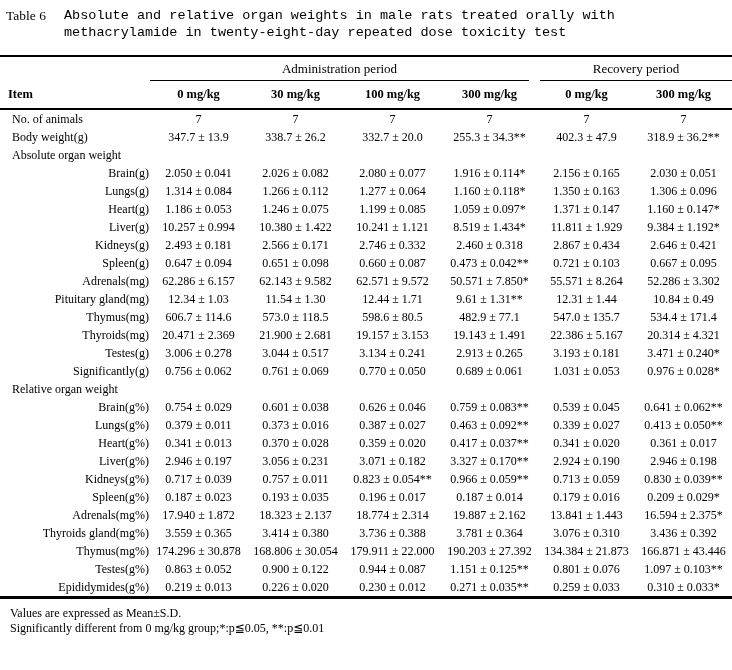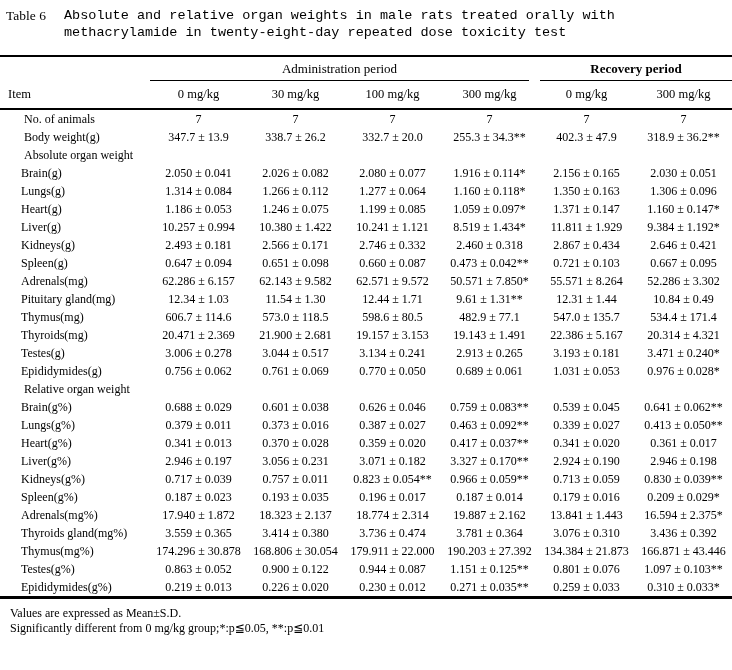--- a/index.html
+++ b/index.html
@@ -20,33 +20,33 @@
   }
   col.c-item{width:150px;}
   col.c-dose{width:97px;}
   thead th{font-weight:normal;padding:0;}
   th.grp{font-size:13px;vertical-align:bottom;}
   th.grp .grp-inner{
     border-bottom:1px solid #000;
     text-align:center;padding:4px 0 3px 0;
   }
   th.grp-admin .grp-inner{margin-right:9px;}
-  th.grp-recovery .grp-inner{margin-left:2px;font-weight:bold;}
+  th.grp-recovery .grp-inner{margin-left:2px;}
   tr.colhead th{
     border-bottom:2.5px solid #000;
-    font-size:12.5px;padding:6px 0 6px 0;text-align:center;
+    font-size:12.5px;padding:6px 0 6px 0;text-align:center;font-weight:bold;
   }
   tr.colhead th.item-h{text-align:left;padding-left:8px;}
   tbody td{
     font-size:12px;height:18px;line-height:18px;
     padding:0 1px;text-align:center;vertical-align:middle;
     white-space:nowrap;overflow:hidden;
   }
-  tbody td.item{text-align:left;padding-left:24px;}
-  tbody td.item.indent{padding-left:21px;}
+  tbody td.item{text-align:left;padding-left:12px;}
+  tbody td.item.indent{padding-left:21px;text-align:right;}
   .footnotes{padding:7px 6px 0 10px;font-size:12px;line-height:1.3;}
 </style>
 </head>
 <body>
 
 <div class="page">
 
   <div class="caption">
     <span class="cap-label">Table 6</span>
     <span class="cap-text">Absolute and relative organ weights in male rats treated orally with methacrylamide in twenty-eight-day repeated dose toxicity test</span>
@@ -197,34 +197,34 @@
         <tr>
           <td class="item indent">Testes(g)</td>
           <td class="val">3.006 ± 0.278</td>
           <td class="val">3.044 ± 0.517</td>
           <td class="val">3.134 ± 0.241</td>
           <td class="val">2.913 ± 0.265</td>
           <td class="val">3.193 ± 0.181</td>
           <td class="val">3.471 ± 0.240*</td>
         </tr>
         <tr>
-          <td class="item indent">Epididymides(g)</td>
+          <td class="item indent">Significantly(g)</td>
           <td class="val">0.756 ± 0.062</td>
           <td class="val">0.761 ± 0.069</td>
           <td class="val">0.770 ± 0.050</td>
           <td class="val">0.689 ± 0.061</td>
           <td class="val">1.031 ± 0.053</td>
           <td class="val">0.976 ± 0.028*</td>
         </tr>
         <tr>
           <td class="item" colspan="7">Relative organ weight</td>
         </tr>
         <tr>
           <td class="item indent">Brain(g%)</td>
-          <td class="val">0.688 ± 0.029</td>
+          <td class="val">0.754 ± 0.029</td>
           <td class="val">0.601 ± 0.038</td>
           <td class="val">0.626 ± 0.046</td>
           <td class="val">0.759 ± 0.083**</td>
           <td class="val">0.539 ± 0.045</td>
           <td class="val">0.641 ± 0.062**</td>
         </tr>
         <tr>
           <td class="item indent">Lungs(g%)</td>
           <td class="val">0.379 ± 0.011</td>
           <td class="val">0.373 ± 0.016</td>
@@ -275,21 +275,21 @@
           <td class="val">18.323 ± 2.137</td>
           <td class="val">18.774 ± 2.314</td>
           <td class="val">19.887 ± 2.162</td>
           <td class="val">13.841 ± 1.443</td>
           <td class="val">16.594 ± 2.375*</td>
         </tr>
         <tr>
           <td class="item indent">Thyroids gland(mg%)</td>
           <td class="val">3.559 ± 0.365</td>
           <td class="val">3.414 ± 0.380</td>
-          <td class="val">3.736 ± 0.474</td>
+          <td class="val">3.736 ± 0.388</td>
           <td class="val">3.781 ± 0.364</td>
           <td class="val">3.076 ± 0.310</td>
           <td class="val">3.436 ± 0.392</td>
         </tr>
         <tr>
           <td class="item indent">Thymus(mg%)</td>
           <td class="val">174.296 ± 30.878</td>
           <td class="val">168.806 ± 30.054</td>
           <td class="val">179.911 ± 22.000</td>
           <td class="val">190.203 ± 27.392</td>

